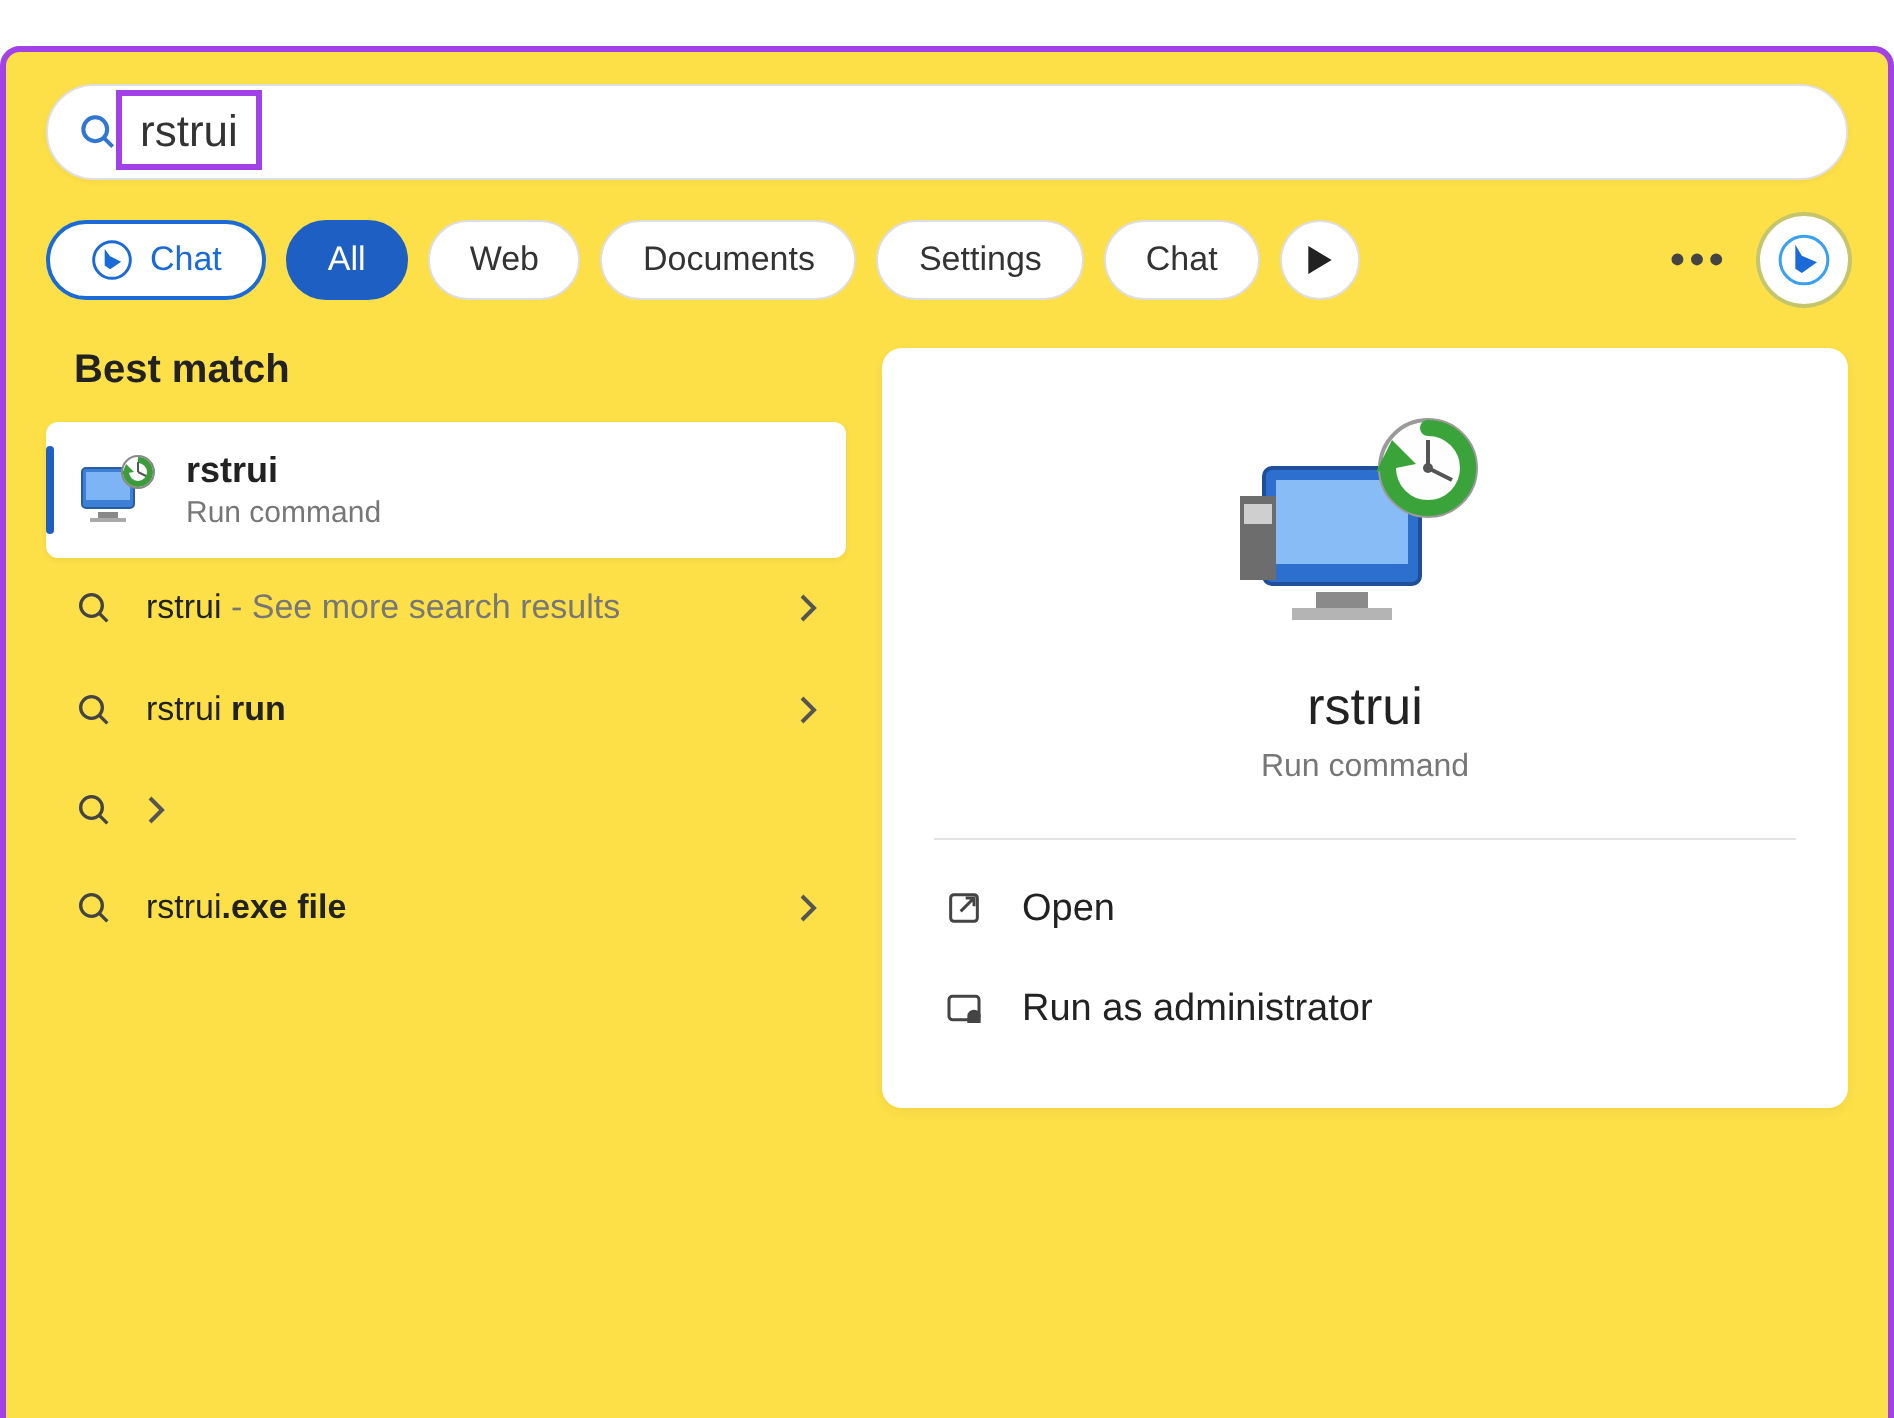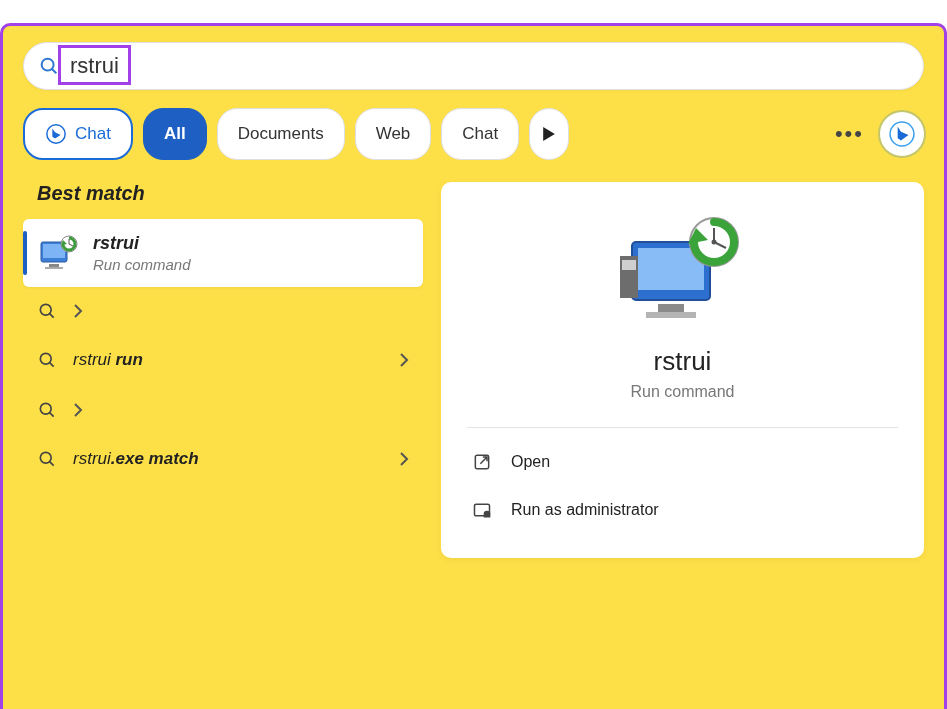--- a/index.html
+++ b/index.html
@@ -9,53 +9,53 @@
 
   
   .search-bar { margin: 16px 20px 0 20px; background: #fff; border: 1px solid #e0e0e4; border-radius: 26px; height: 48px; display: flex; align-items: center; gap: 6px; padding: 0 14px; box-shadow: 0 1px 3px rgba(0,0,0,0.04); }
   .search-bar .loupe { color: #2f77d0; flex: 0 0 auto; display:flex; }
   .search-bar .query-wrap { position: relative; }
   .search-bar .query { font-size: 22px; color: #333; padding: 0 4px; }
   .highlight-box { position: absolute; border: 3px solid #a241e8; left: -8px; top: -8px; right: -8px; bottom: -6px; }
 
   
   .filters { margin: 18px 20px 0 20px; display: flex; align-items: center; gap: 10px; }
-  .chip { height: 52px; padding: 0 20px; border-radius: 20px; background: #fff; border: 1.5px solid #dedee2; color: #333; font-size: 17px; display:flex; align-items:center; gap:8px; cursor:pointer; }
+  .chip { height: 40px; padding: 0 20px; border-radius: 20px; background: #fff; border: 1.5px solid #dedee2; color: #333; font-size: 17px; display:flex; align-items:center; gap:8px; cursor:pointer; }
   .chip.outline-blue { border: 2.5px solid #1a6bd8; color:#1a6bd8; background:#fff; font-weight:500;}
-  .chip.solid-blue { background:#1e5fc3; color:#fff; border:1.5px solid #1e5fc3;font-weight:bold; }
+  .chip.solid-blue { background:#1e5fc3; color:#fff; border:1.5px solid #1e5fc3; }
   .arrow-chip { width:40px; padding:0; justify-content:center; }
   .spacer { flex:1; }
   .dots { font-size:22px; color:#444; letter-spacing:2px; padding:0 6px; cursor:pointer; }
   .bing-badge { width:44px; height:44px; border-radius:22px; border:2px solid transparent; background: #fff; display:flex; align-items:center; justify-content:center; box-shadow: 0 0 0 2px rgba(30,120,220,.25); }
 
   
   .body { display:flex; gap:18px; margin: 22px 20px 0 20px; }
 
-  .left { flex: 0 0 400px; font-style: italic; }
+  .left { flex: 0 0 400px; }
   .right { flex: 1; background:#fff; border-radius:10px; padding: 24px 0 24px 0; box-shadow: 0 2px 6px rgba(0,0,0,0.05); }
 
   .section-head { font-size:20px; font-weight:600; color:#222; margin: 0 0 14px 14px; }
 
   .best-card { background:#fff; border-radius:6px; padding:14px 16px; display:flex; align-items:center; gap:14px; position:relative; box-shadow: 0 1px 3px rgba(0,0,0,0.06); }
   .best-card::before { content:""; position:absolute; left:0; top:12px; bottom:12px; width:4px; background:#1e5fc3; border-radius:2px; }
   .best-card .title { font-size:18px; font-weight:600; color:#222; }
   .best-card .sub { font-size:15px; color:#777; margin-top:2px; }
 
   .web-row { display:flex; align-items:center; gap:16px; padding:14px 14px; border-radius:6px; cursor:pointer; }
   .web-row .label { font-size:17px; color:#222; flex:1; line-height:1.35; }
   .web-row .label .hint { color:#777; }
   .web-row .label b { font-weight:600; }
   .chev { color:#555; }
 
   
   .right .icon-zone { display:flex; justify-content:center; padding-top:10px; padding-bottom:10px; }
   .right .big-title { text-align:center; font-size:26px; color:#222; margin-top:10px; }
   .right .big-sub { text-align:center; font-size:16px; color:#777; margin-top:6px; }
   .right .divider { border:none; border-top:1px solid #e3e3e6; margin: 26px 26px 10px 26px; }
-  .action { display:flex; align-items:center; gap:18px; padding:14px 30px; font-size:16px; color:#222; cursor:pointer; }
+  .action { display:flex; align-items:flex-start; gap:18px; padding:14px 30px; font-size:19px; color:#222; cursor:pointer; }
   .action .ico { width:22px; display:flex; justify-content:center; color:#444; }
 
   svg { display:block; }
 </style>
 </head>
 <body>
 
 <div class="outer">
 
   <div class="search-bar">
@@ -76,24 +76,27 @@
       <svg width="22" height="22" viewBox="0 0 24 24">
           <circle cx="12" cy="12" r="10" fill="none" stroke="#1a6bd8" stroke-width="1.6"></circle>
           <path d="M8 6 L8 15 L11 17 L17 13 L11 10 Z" fill="#1a6bd8"></path>
         </svg>
       <span>Chat</span>
     </div>
     <div class="chip solid-blue">
         <span>All</span>
       </div>
     <div class="chip">
+        <span>Web</span>
+      </div>
+    <div class="chip">
         <span>Documents</span>
       </div>
     <div class="chip">
-        <span>Web</span>
+        <span>Settings</span>
       </div>
     <div class="chip">
         <span>Chat</span>
       </div>
     <div class="chip arrow-chip">
       <svg width="14" height="14" viewBox="0 0 10 12">
           <path d="M0 0 L10 6 L0 12 Z" fill="#222"></path>
         </svg>
     </div>
     <div class="spacer"></div>
@@ -133,20 +136,21 @@
 
 
       <div id="web-list">
           <div class="web-row">
             <span>
               <svg width="20" height="20" viewBox="0 0 24 24" fill="none" stroke="#444" stroke-width="2">
                 <circle cx="10.5" cy="10.5" r="6.5"></circle>
                 <line x1="20" y1="20" x2="15.2" y2="15.2"></line>
               </svg>
             </span>
+            <span class="label">rstrui<b></b><span class="hint"> - See more search results</span></span>
             <span class="chev">
               <svg width="10" height="16" viewBox="0 0 10 16" fill="none" stroke="#555" stroke-width="2">
                 <path d="M2 2 L8 8 L2 14"></path>
               </svg>
             </span>
           </div>
           <div class="web-row">
             <span>
               <svg width="20" height="20" viewBox="0 0 24 24" fill="none" stroke="#444" stroke-width="2">
                 <circle cx="10.5" cy="10.5" r="6.5"></circle>
@@ -173,21 +177,21 @@
               </svg>
             </span>
           </div>
           <div class="web-row">
             <span>
               <svg width="20" height="20" viewBox="0 0 24 24" fill="none" stroke="#444" stroke-width="2">
                 <circle cx="10.5" cy="10.5" r="6.5"></circle>
                 <line x1="20" y1="20" x2="15.2" y2="15.2"></line>
               </svg>
             </span>
-            <span class="label">rstrui<b>.exe match</b><span class="hint"></span></span>
+            <span class="label">rstrui<b>.exe file</b><span class="hint"></span></span>
             <span class="chev">
               <svg width="10" height="16" viewBox="0 0 10 16" fill="none" stroke="#555" stroke-width="2">
                 <path d="M2 2 L8 8 L2 14"></path>
               </svg>
             </span>
           </div>
         </div>
     </div>
 
     <div class="right">

